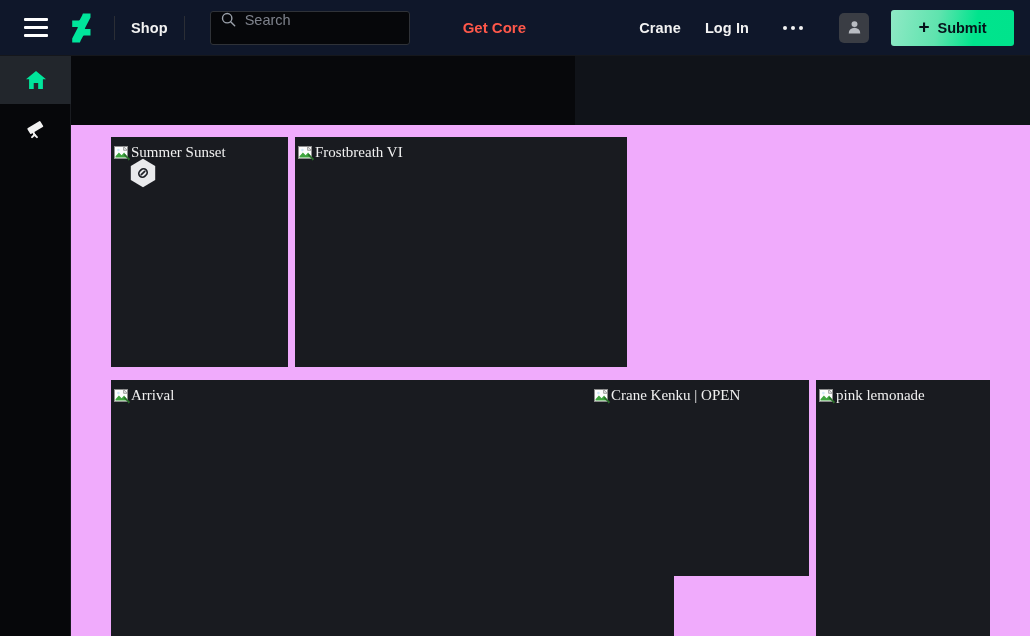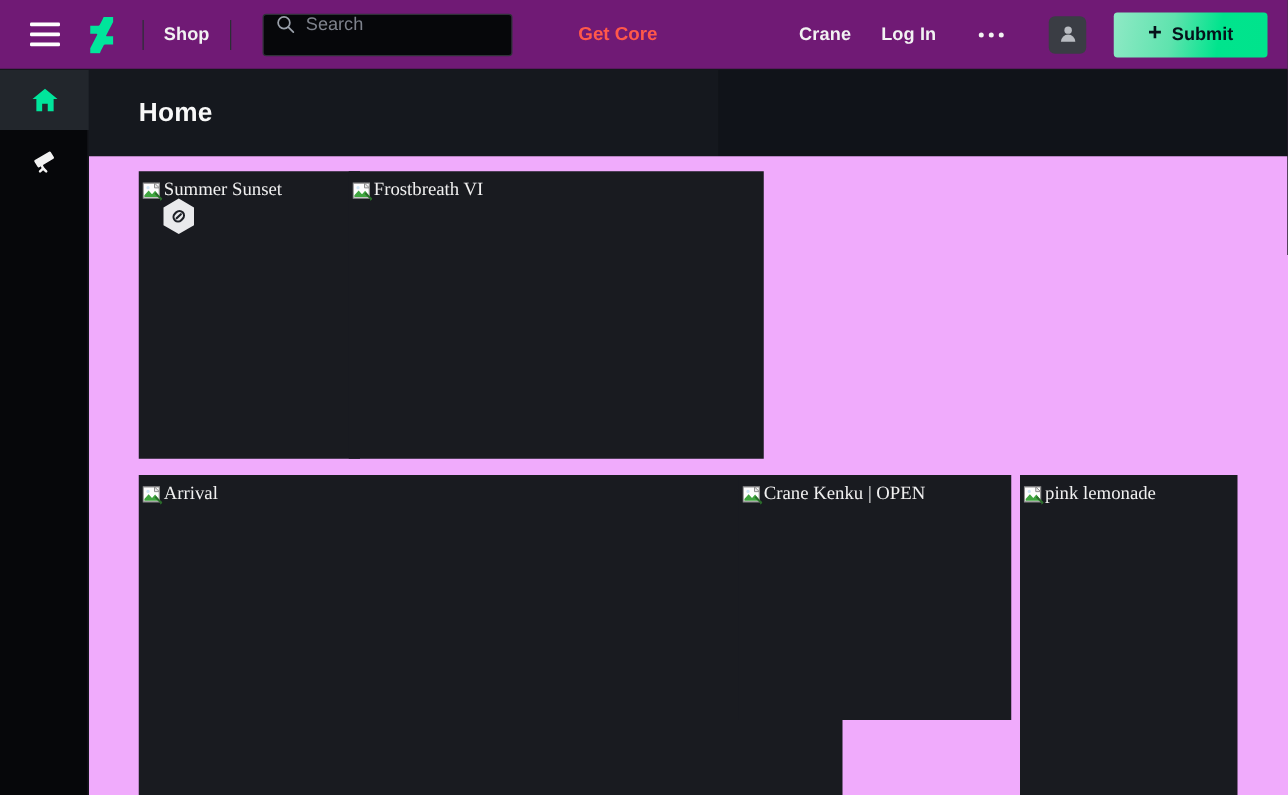--- a/index.html
+++ b/index.html
@@ -13,21 +13,21 @@
     font-family: "Liberation Sans", sans-serif;
     -webkit-font-smoothing: antialiased;
   }
 
   
   #topnav {
     position: absolute;
     top: 0; left: 0;
     width: 1030px;
     height: 56px;
-    background: #701a75;
+    background: #0f172a;
     display: flex;
     align-items: center;
     border-bottom: 1px solid #15171c;
     z-index: 20;
   }
 
   .nav-hamburger {
     width: 34px; height: 34px;
     margin-left: 19px;
     display: flex; flex-direction: column;
@@ -315,23 +315,20 @@
         <line x1="11" y1="18.6" x2="8.4" y2="21"></line>
         <line x1="11" y1="18.6" x2="13.5" y2="21"></line>
       </g>
     </svg>
   </div>
 </div>
 
 <div id="main">
 
   <div id="page-header-right"></div>
-  <div id="page-header">
-    <div id="page-title">Home</div>
-  </div>
 
   <div id="grid">
 
   <div class="tile" style="left: 40px; top: 12px; width: 177px; height: 230px;">
         <div class="broken">
           <svg class="broken-icon" viewBox="0 0 16 16" aria-hidden="true">
   <rect x="0.5" y="1.5" width="13" height="12" fill="#fdfdfd" stroke="#8d8d8d" stroke-width="1"></rect>
   <path d="M1.5 11.2 L4.9 7.4 L7.6 10.3 L10.1 7.6 L12.6 10.7 V12.6 H1.5 z" fill="#3fa53f"></path>
   <circle cx="4.4" cy="5.1" r="1.3" fill="#cfe6f6"></circle>
   <path d="M9.6 1.5 L13.5 5.3 H9.6 z" fill="#e6e6e6" stroke="#8d8d8d" stroke-width="0.8"></path>
@@ -343,21 +340,21 @@
         <div class="hex-badge">
           <svg width="28" height="31" viewBox="0 0 28 31" aria-hidden="true">
   <path d="M14 0.8 L26.2 7.9 V22.1 L14 29.2 L1.8 22.1 V7.9 z" fill="#e9eaec"></path>
   <g transform="translate(14,15) rotate(-45) translate(-14,-15)">
     <rect x="9.6" y="11.4" width="8.8" height="7.2" rx="3.6" fill="none" stroke="#1d2026" stroke-width="1.7"></rect>
     <line x1="11.6" y1="15" x2="16.4" y2="15" stroke="#1d2026" stroke-width="1.7" stroke-linecap="round"></line>
   </g>
 </svg>
         </div>
       </div>
-      <div class="tile" style="left: 208px; top: 12px; width: 332px; height: 230px;">
+      <div class="tile" style="left: 224px; top: 12px; width: 332px; height: 230px;">
         <div class="broken">
           <svg class="broken-icon" viewBox="0 0 16 16" aria-hidden="true">
   <rect x="0.5" y="1.5" width="13" height="12" fill="#fdfdfd" stroke="#8d8d8d" stroke-width="1"></rect>
   <path d="M1.5 11.2 L4.9 7.4 L7.6 10.3 L10.1 7.6 L12.6 10.7 V12.6 H1.5 z" fill="#3fa53f"></path>
   <circle cx="4.4" cy="5.1" r="1.3" fill="#cfe6f6"></circle>
   <path d="M9.6 1.5 L13.5 5.3 H9.6 z" fill="#e6e6e6" stroke="#8d8d8d" stroke-width="0.8"></path>
   <line x1="10.2" y1="9.4" x2="15.4" y2="14.6" stroke="#2b6e2b" stroke-width="1.6"></line>
   <path d="M14.1 12.3 L15.8 14 L14.1 15.7 z" fill="#2b6e2b"></path>
 </svg>
           <span class="broken-text">Frostbreath VI</span>

